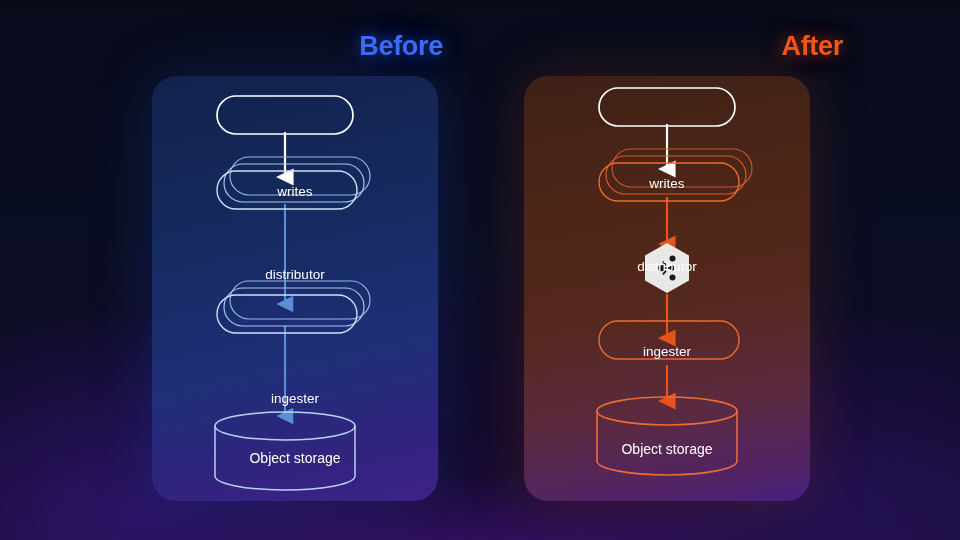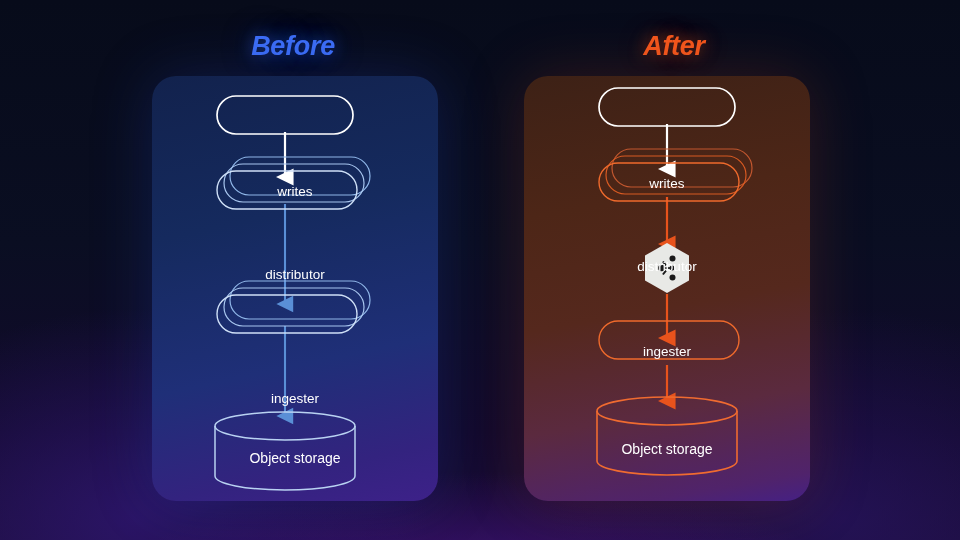--- a/index.html
+++ b/index.html
@@ -22,34 +22,33 @@
       radial-gradient(ellipse 420px 300px at 88% 96%, rgba(40,20,96,0.7) 0%, rgba(16,10,40,0.0) 70%),
       linear-gradient(180deg, #070b1a 0%, #0a0e22 45%, #120a2c 80%, #1a0d38 100%);
     overflow: hidden;
   }
 
   
   .panel-title {
     position: absolute;
     top: 28px;
     width: 300px;
-    text-align: center;
+    text-align: right;
     font-size: 27px;
     font-weight: bold;
     letter-spacing: -0.3px;
     line-height: 36px;
-    font-style: italic;
   }
   #title-before {
     left: 143px;
     color: #3d6ef7;
     text-shadow: 0 0 16px rgba(50,106,255,0.55), 0 0 34px rgba(40,90,240,0.35);
   }
   #title-after {
-    left: 524px;
+    left: 543px;
     color: #f4571d;
     text-shadow: 0 0 16px rgba(250,95,30,0.5), 0 0 34px rgba(230,80,20,0.3);
   }
 
   
   .panel {
     position: absolute;
     top: 76px;
     width: 286px;
     height: 425px;

